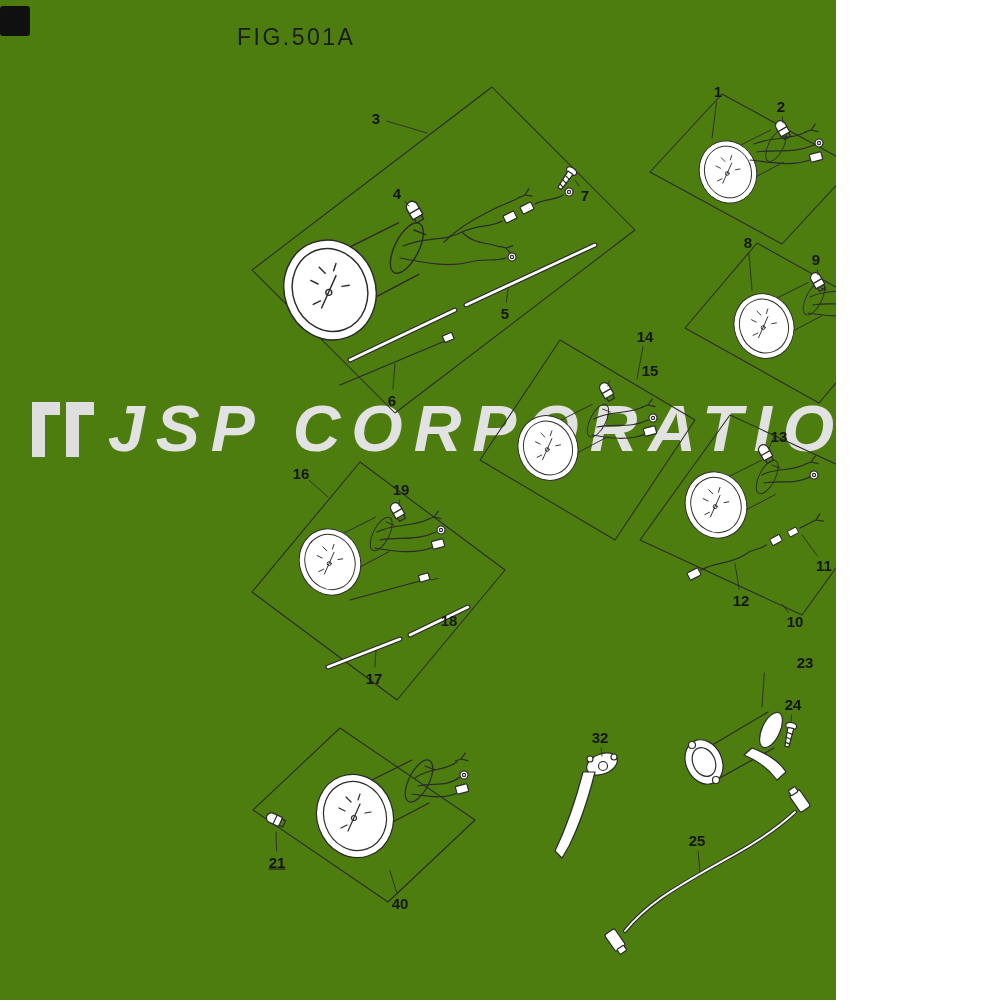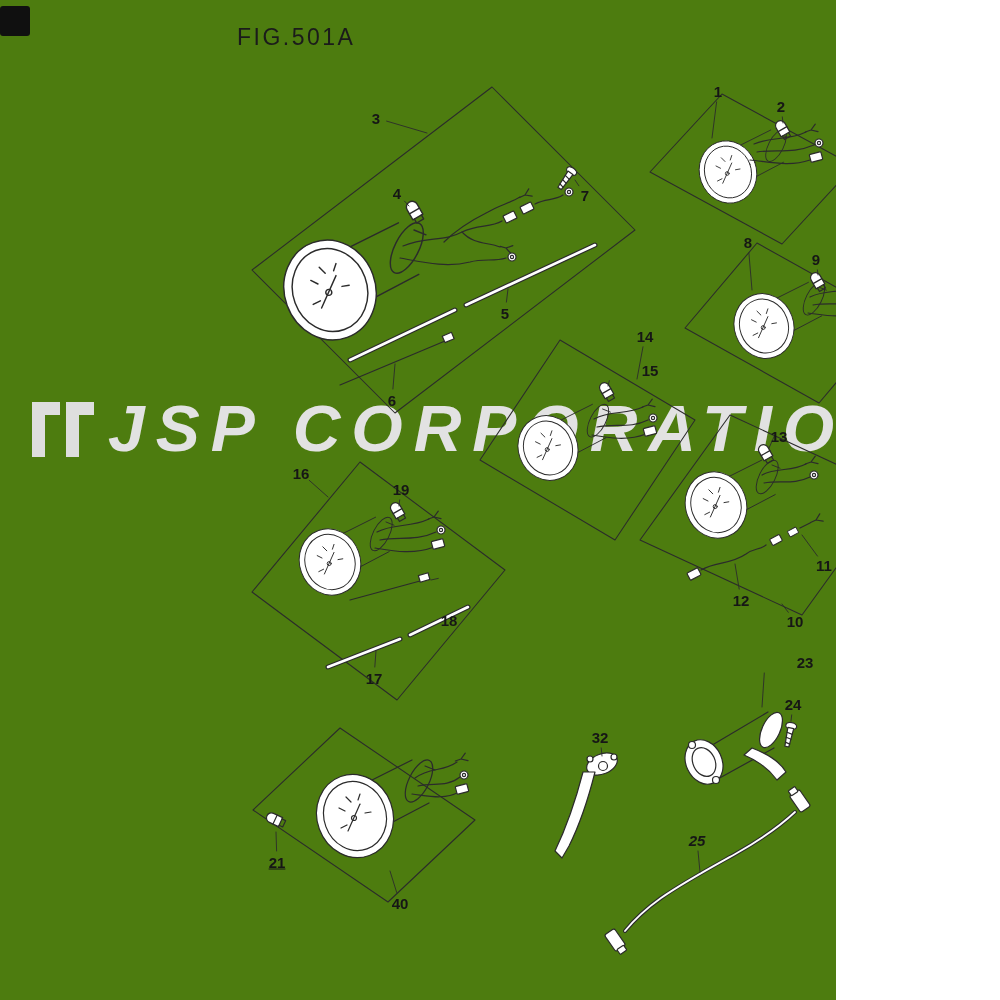--- a/index.html
+++ b/index.html
@@ -303,16 +303,16 @@
       <div class="callout" style="left: 612px; top: 370px; margin-left: 38px;">15</div>
       <div class="callout" style="left: 301px; top: 473px;">16</div>
       <div class="callout" style="left: 374px; top: 678px;">17</div>
       <div class="callout" style="left: 449px; top: 576px; margin-top: 44px;">18</div>
       <div class="callout" style="left: 401px; top: 489px;">19</div>
       <div class="callout" style="left: 400px; top: 903px;">40</div>
       <div class="callout" style="left: 277px; top: 862px; text-decoration: underline;">21</div>
       <div class="callout" style="left: 600px; top: 737px;">32</div>
       <div class="callout" style="left: 765px; top: 662px; margin-left: 40px;">23</div>
       <div class="callout" style="left: 793px; top: 704px;">24</div>
-      <div class="callout" style="left: 697px; top: 840px; font-style: italic;">25</div>
+      <div class="callout" style="left: 697px; top: 840px;">25</div>
     </div>
 
 </div>
 
 </body></html>

